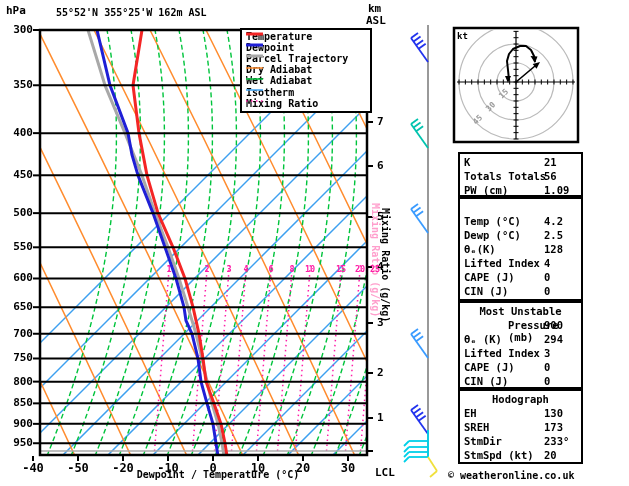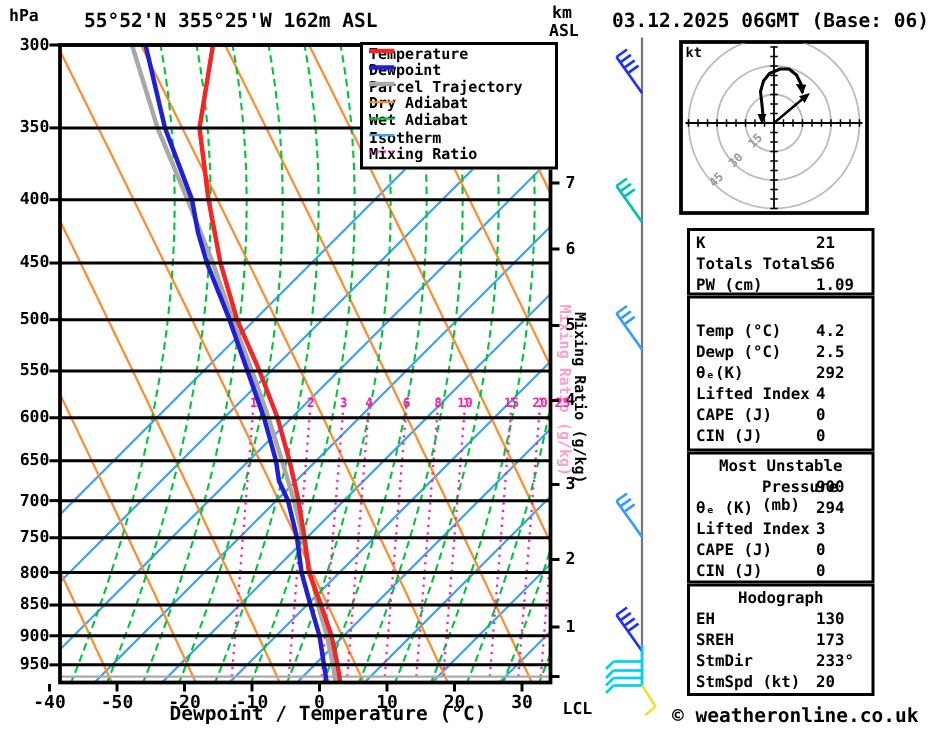--- a/index.html
+++ b/index.html
@@ -1,20 +1,20 @@
 <!DOCTYPE html>
 <html><head>
 <meta charset="utf-8">
 <style>
   html,body{margin:0;padding:0;background:#fff;}
   #app{position:relative;width:629px;height:486px;background:#fff;overflow:hidden;
        font-family:"DejaVu Sans Mono",monospace;font-weight:bold;color:#000;}
   #app svg{position:absolute;left:0;top:0;}
   .abs{position:absolute;white-space:pre;}
-  .t13{font-size:13px;letter-spacing:0px;}
+  .t13{font-size:10px;letter-spacing:0px;}
   .t12{font-size:12px;}
   .t11{font-size:11px;}
   .t10{font-size:10px;}
   .t9{font-size:9px;}
   .t8{font-size:8.5px;}
   .plabel{width:32px;text-align:right;}
   .tlabel{transform:translateX(-50%);}
   .legendbox{position:absolute;left:240px;top:28px;width:128px;height:81px;
              border:2px solid #000;background:#fff;}
   .legrow{position:absolute;left:4px;height:11px;display:flex;align-items:center;}
@@ -224,21 +224,20 @@
         <path d="M508,83 L505,76 L511,76 Z" fill="#000"></path>
         <line x1="516" y1="82" x2="535" y2="66" stroke="#000" stroke-width="1.6"></line>
         <path d="M540,62 L536.5,68.7 L532.7,64.1 Z" fill="#000"></path>
       </g>
     </svg>
 
   <div class="abs t11" style="left:6px;top:4px;">hPa</div>
   <div class="abs t13" style="left:56px;top:7px;">55°52'N 355°25'W 162m ASL</div>
   <div class="abs t11" style="left:368px;top:2px;">km</div>
   <div class="abs t11" style="left:366px;top:14px;">ASL</div>
-  <div class="abs t13" style="left:408px;top:7px;">03.12.2025 06GMT (Base: 06)</div>
 
   <div class="legendbox" id="legendbox">
       <div class="legrow" style="top: 1px;">
         <svg width="17" height="6" class="legline">
           <line x1="0" y1="3" x2="17" y2="3" stroke="#f42525" stroke-width="3"></line>
         </svg>
         <span class="legtext">Temperature</span>
       </div>
       <div class="legrow" style="top: 12.2px;">
         <svg width="17" height="6" class="legline">
@@ -305,21 +304,21 @@
         <div class="srow" style="top: 16px;">
           <span>Temp (°C)</span>
           <span class="sv">4.2</span>
         </div>
         <div class="srow" style="top: 30px;">
           <span>Dewp (°C)</span>
           <span class="sv">2.5</span>
         </div>
         <div class="srow" style="top: 44px;">
           <span>θₑ(K)</span>
-          <span class="sv">292</span>
+          <span class="sv">128</span>
         </div>
         <div class="srow" style="top: 58px;">
           <span>Lifted Index</span>
           <span class="sv">4</span>
         </div>
         <div class="srow" style="top: 72px;">
           <span>CAPE (J)</span>
           <span class="sv">0</span>
         </div>
         <div class="srow" style="top: 86px;">

